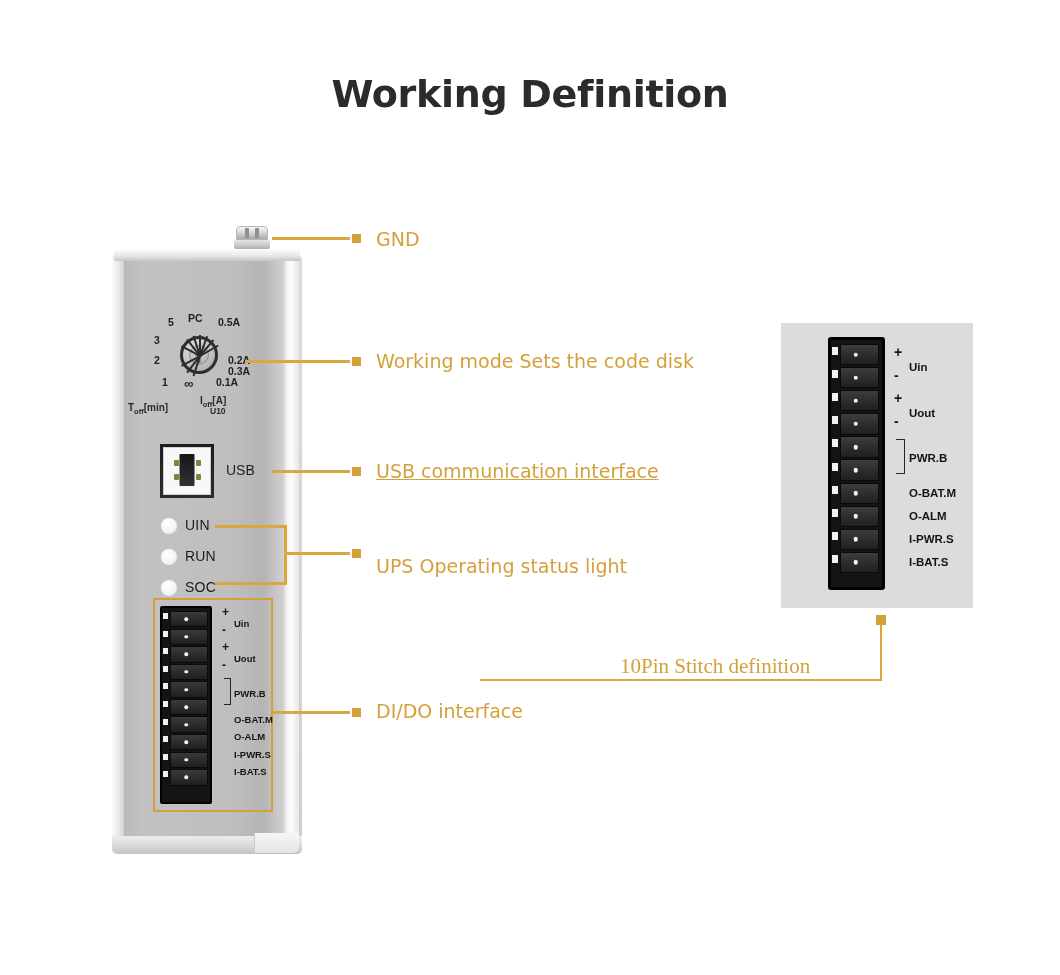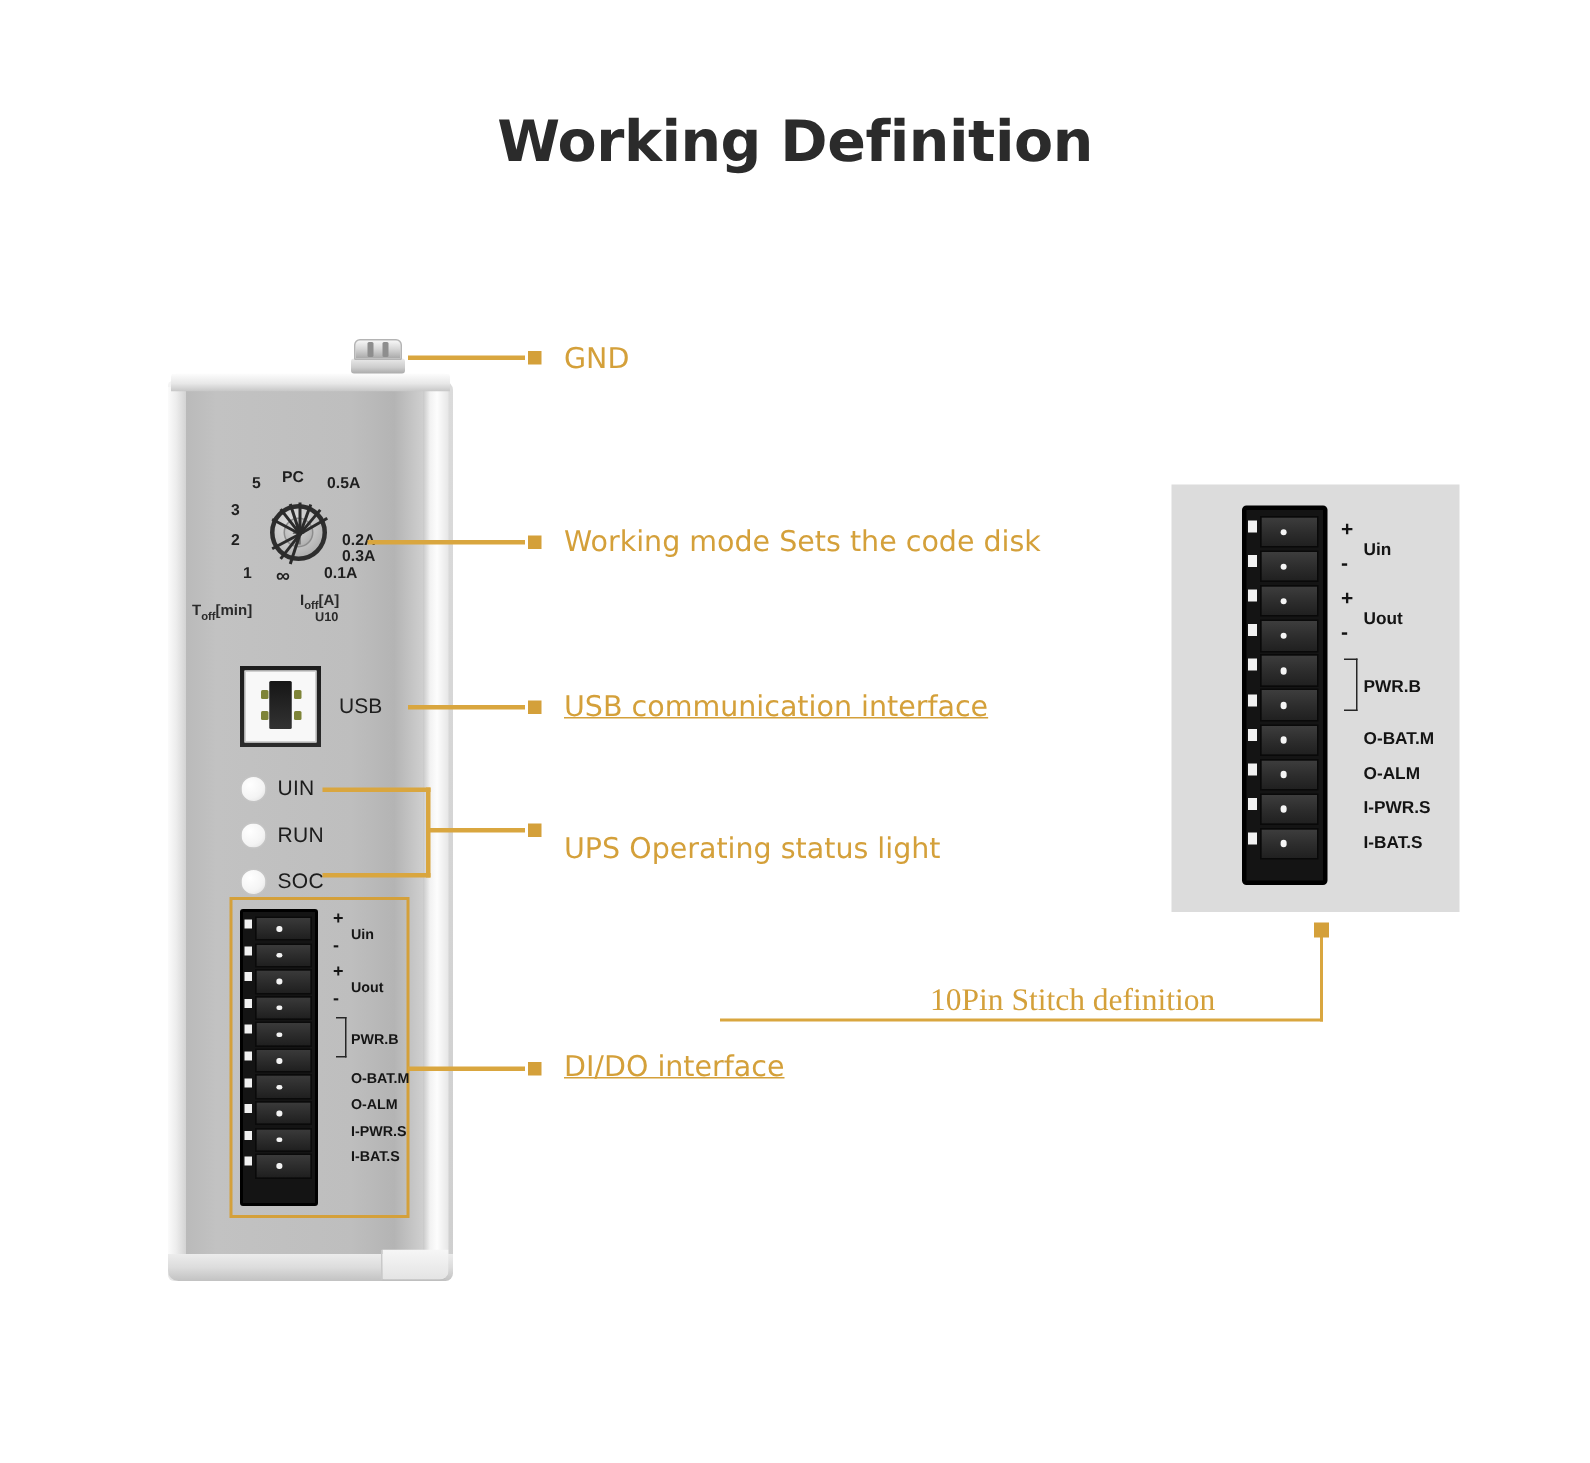--- a/index.html
+++ b/index.html
@@ -602,18 +602,18 @@
 
 <div class="lead-h" style="left:215px; top:525px; width:72px;"></div>
 <div class="lead-v" style="left:284px; top:525px; height:60px;"></div>
 <div class="lead-h" style="left:215px; top:582px; width:72px;"></div>
 <div class="lead-h" style="left:284px; top:552px; width:66px;"></div>
 <div class="callout-sq" style="left:352px; top:549px;"></div>
 <div class="callout-text" style="left:376px; top:543px;margin-top:12px;">UPS Operating status light</div>
 
 <div class="lead-h" style="left:272px; top:711px; width:78px;"></div>
 <div class="callout-sq" style="left:352px; top:708px;"></div>
-<div class="callout-text" style="left:376px; top:700px;text-decoration:underline;">DI/DO interface</div>
+<div class="callout-text" style="left:376px; top:700px;">DI/DO interface</div>
 
 <div class="lead-h" style="left:480px; top:679px; width:402px; height:2px;"></div>
 <div class="lead-v" style="left:880px; top:623px; height:58px; width:2px;"></div>
 <div class="callout-sq" style="left:876px; top:615px; width:10px; height:10px;"></div>
 <div class="stitch-text" style="left:620px; top:654px;font-family:Liberation Serif, serif;">10Pin Stitch definition</div>
 
 </body></html>

